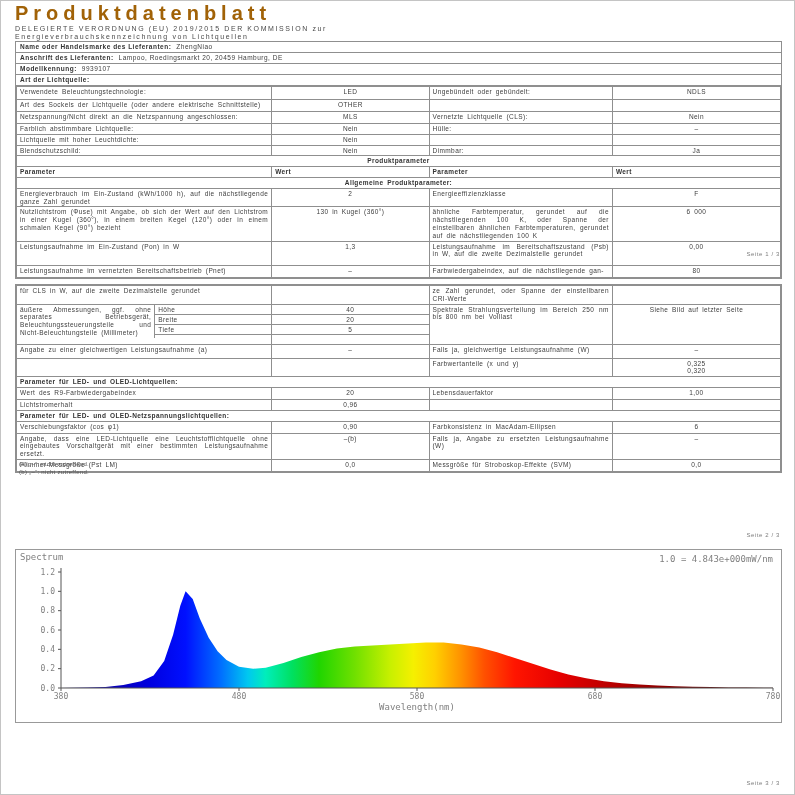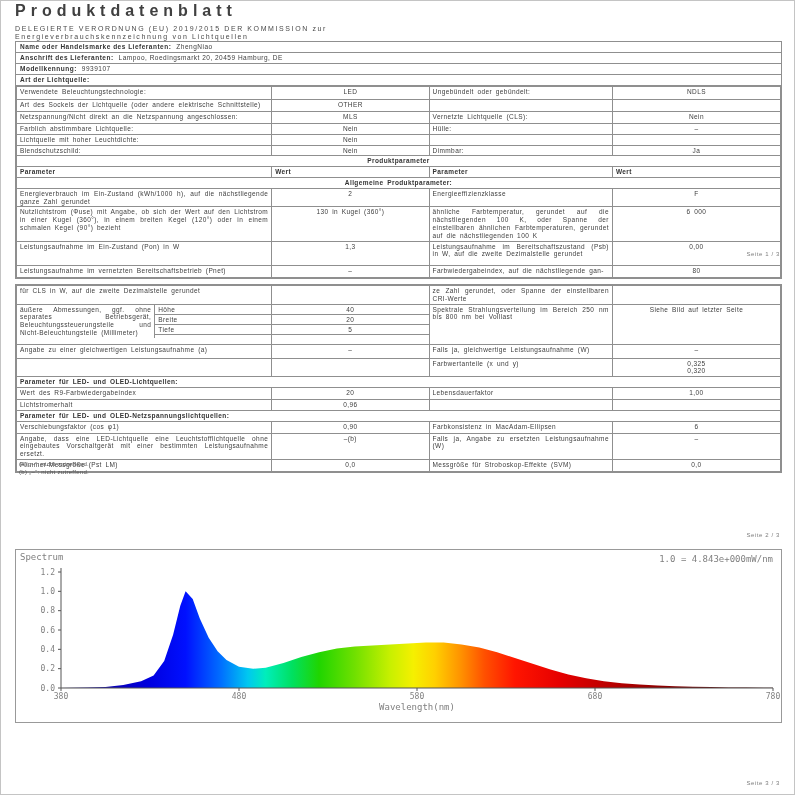--- a/index.html
+++ b/index.html
@@ -1,19 +1,19 @@
 <!DOCTYPE html>
 <html><head>
 <meta charset="utf-8">
 <style>
   *{margin:0;padding:0;box-sizing:border-box}
   html,body{background:#fff}
   body{font-family:"Liberation Sans",sans-serif;color:#3d3d3d}
   .sheet{position:relative;width:795px;height:795px;background:#fff;border:1px solid #c4c4c4;overflow:hidden}
-  .doc-title{position:absolute;left:14px;top:1px;font-size:16px;font-weight:bold;color:#404040;letter-spacing:5px;white-space:nowrap}
+  .doc-title{position:absolute;left:14px;top:1px;font-size:20px;font-weight:bold;color:#a16207;letter-spacing:5px;white-space:nowrap}
   .doc-sub{position:absolute;left:14px;top:24px;width:600px;font-size:7px;line-height:8px;letter-spacing:1.6px;color:#4a4a4a;white-space:pre-line}
   .outer{position:absolute;left:14px;width:767px;border:1px solid #8f8f8f;background:#fff}
   .o1{top:40px}
   .o2{top:283px}
   .suprow{display:flex;gap:5px;border-bottom:1px solid #8f8f8f;padding:1px 4px;font-size:6.5px;line-height:8px;min-height:9px;letter-spacing:0.5px}
   .suprow b{color:#333;white-space:nowrap}
   table.ptable{width:100%;border-collapse:collapse;font-size:6.5px;line-height:7.8px;color:#3d3d3d;table-layout:fixed}
   .ptable td{border:1px solid #8f8f8f;padding:1px 3px;vertical-align:top;letter-spacing:0.4px;word-spacing:1.5px}
   .ptable td.lab{text-align:justify}
   .ptable td.val{text-align:center;white-space:pre-line}

